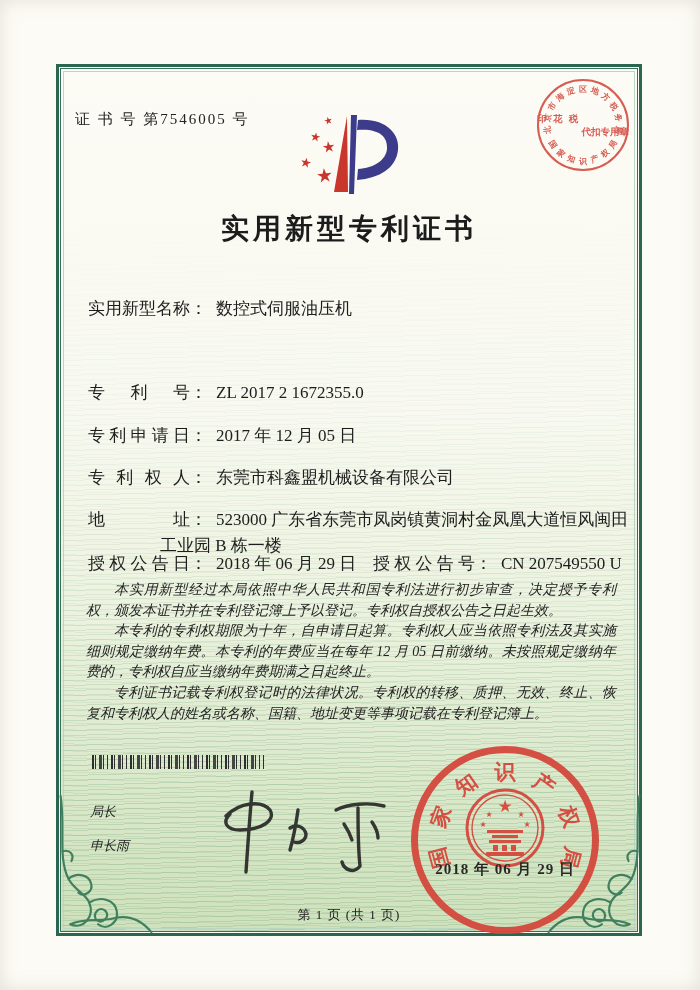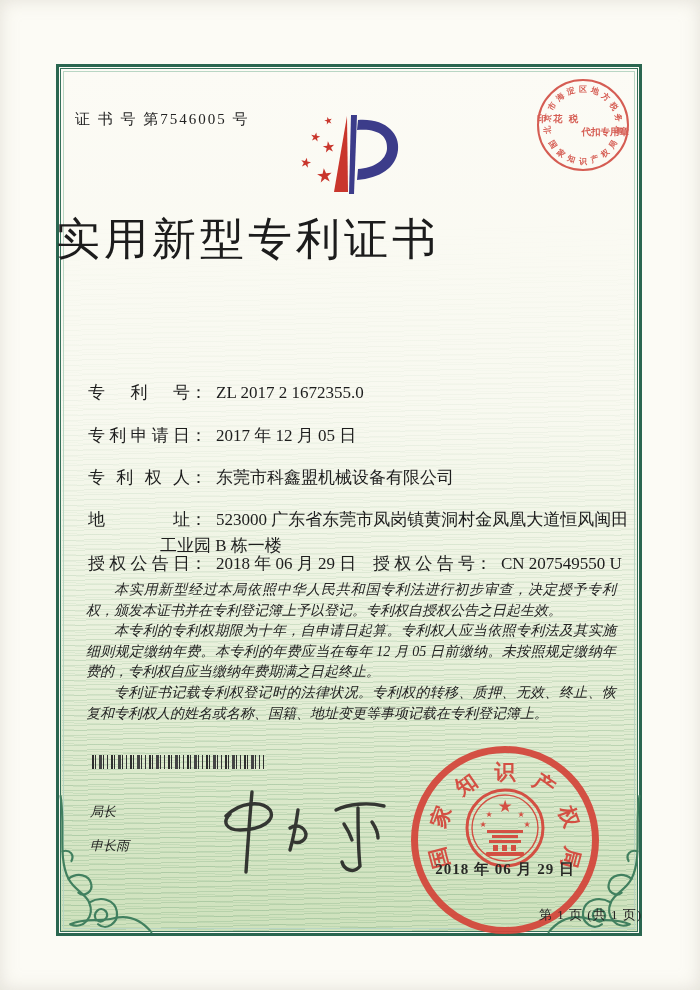--- a/index.html
+++ b/index.html
@@ -14,22 +14,22 @@
   .tint{position:absolute;left:60px;top:66px;width:578px;height:866px;
         background:linear-gradient(180deg,rgba(240,244,230,0) 0%,rgba(236,242,224,.25) 40%,rgba(228,238,213,.65) 62%,rgba(216,231,199,.9) 82%,rgba(206,225,188,1) 100%);}
   .waves{position:absolute;left:62px;top:220px;width:574px;height:712px;
         background:
           repeating-linear-gradient(178.4deg, rgba(124,172,128,.30) 0 1px, rgba(255,255,255,0) 1px 5px),
           repeating-linear-gradient(181.6deg, rgba(124,172,128,.18) 0 1px, rgba(255,255,255,0) 1px 7px);
         -webkit-mask-image:linear-gradient(180deg,transparent 0%,rgba(0,0,0,.25) 35%,rgba(0,0,0,.7) 62%,#000 82%);
         mask-image:linear-gradient(180deg,transparent 0%,rgba(0,0,0,.25) 35%,rgba(0,0,0,.7) 62%,#000 82%);}
   
   .cert-no{position:absolute;left:75px;top:110px;font-size:15px;letter-spacing:2px;color:#222;}
-  .title{position:absolute;left:56px;top:210px;width:586px;
-         font-size:44px;font-weight:400;letter-spacing:4px;color:#1c1c1c;}
+  .title{position:absolute;left:56px;top:210px;width:586px;text-align:center;
+         font-size:28px;font-weight:700;letter-spacing:4px;color:#1c1c1c;}
   
   .logo{position:absolute;left:290px;top:112px;width:120px;height:92px;}
   .logo .star{position:absolute;color:#c9362c;line-height:1;}
   
   .row{position:absolute;left:88px;font-size:17px;color:#1d1d1d;white-space:nowrap;}
   .jl{display:inline-block;width:102px;text-align:justify;text-align-last:justify;vertical-align:bottom;}
   .colon{display:inline-block;margin-right:9px;}
   .addr-l2{display:block;margin-left:72px;margin-top:3px;white-space:nowrap;}
   .grant-no{position:absolute;left:285px;top:0;white-space:nowrap;}
   
@@ -55,21 +55,21 @@
   .stamp{position:absolute;left:537px;top:79px;width:92px;height:92px;opacity:.85;}
   .stamp-ring{position:absolute;inset:0;border:2.5px solid #cf4238;border-radius:50%;box-sizing:border-box;}
   .stamp .arc-ch{font-size:8px;font-weight:600;color:#cf4238;}
   .stamp-c1{position:absolute;left:0;right:0;top:34px;text-align:left;font-size:9.5px;color:#cf4238;font-weight:700;letter-spacing:2px;}
   .stamp-c2{position:absolute;left:0;right:0;top:47px;text-align:right;font-size:9.5px;color:#cf4238;font-weight:700;}
   
   .flourish{position:absolute;width:100px;height:148px;top:792px;}
   .flourish.fl-left{left:54px;}
   .flourish.fl-right{right:54px;transform:scaleX(-1);}
   
-  .footer{position:absolute;left:56px;top:906px;width:586px;text-align:right;font-size:13px;color:#222;letter-spacing:1px;}
+  .footer{position:absolute;left:56px;top:906px;width:586px;text-align:center;font-size:13px;color:#222;letter-spacing:1px;}
 </style>
 </head>
 <body>
 
 <div class="page">
 
   <div class="tint"></div>
   <div class="waves"></div>
 
   <div class="frame">
@@ -108,20 +108,23 @@
     <span class="star" style="left:26px;top:54px;font-size:19px;transform:rotate(-6deg);">★</span>
     <svg width="120" height="92" viewBox="0 0 120 92">
       <path d="M57 4 L44 80 L58 80 Z" fill="#c9362c"></path>
       <path d="M61 3 L67 3 L64 82 L59 82 Z" fill="#3c3c8a"></path>
       <path d="M68 8 C96 6 110 22 108 38 C106 56 90 66 67 68 L68 57 C84 56 96 48 97 37 C98 24 88 16 67 18 Z" fill="#3c3c8a"></path>
     </svg>
   </div>
 
   <div class="title">实用新型专利证书</div>
 
+  <div class="row" style="top:297px;">
+    <span class="jl">实用新型名称</span><span class="colon">：</span><span>数控式伺服油压机</span>
+  </div>
   <div class="row" style="top:381px;">
     <span class="jl">专利号</span><span class="colon">：</span><span>ZL 2017 2 1672355.0</span>
   </div>
   <div class="row" style="top:424px;">
     <span class="jl">专利申请日</span><span class="colon">：</span><span>2017 年 12 月 05 日</span>
   </div>
   <div class="row" style="top:466px;">
     <span class="jl">专利权人</span><span class="colon">：</span><span>东莞市科鑫盟机械设备有限公司</span>
   </div>
   <div class="row" style="top:508px;">

